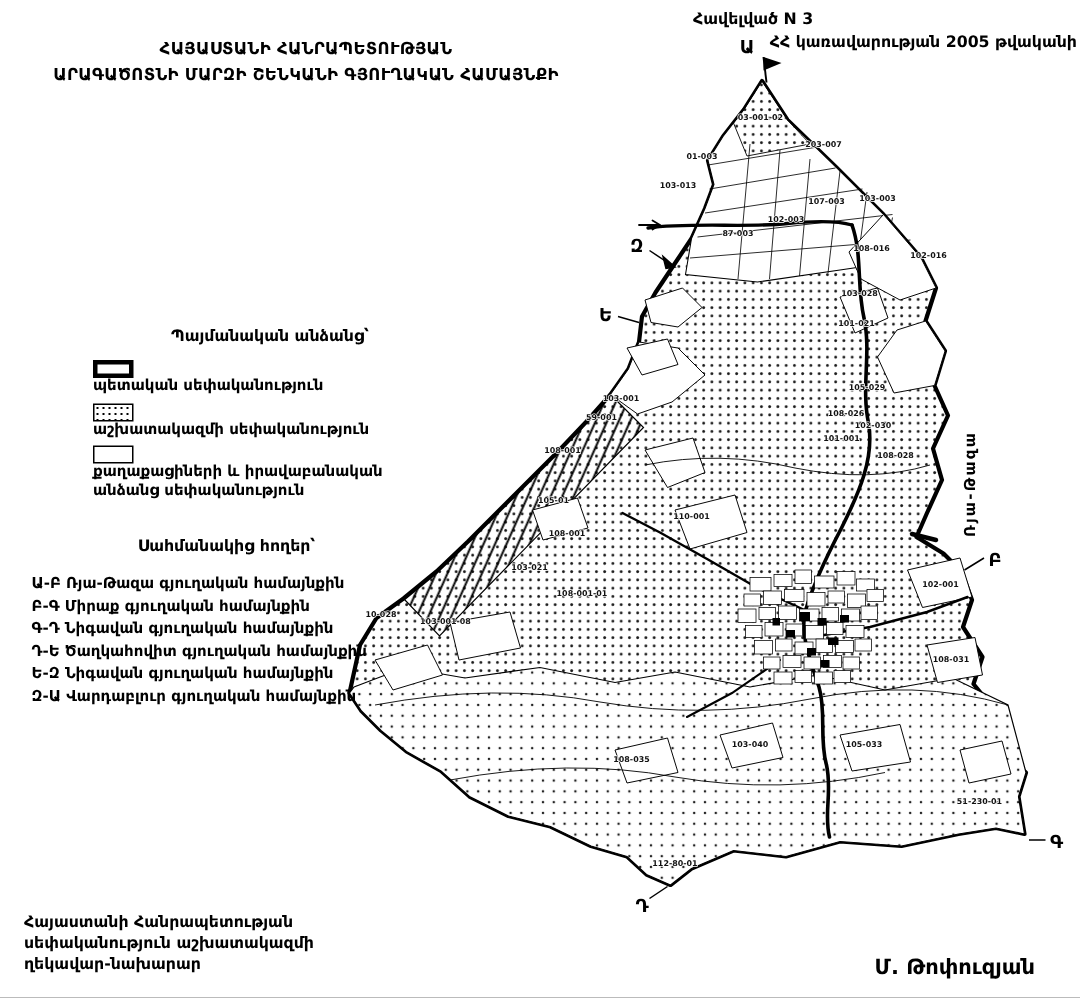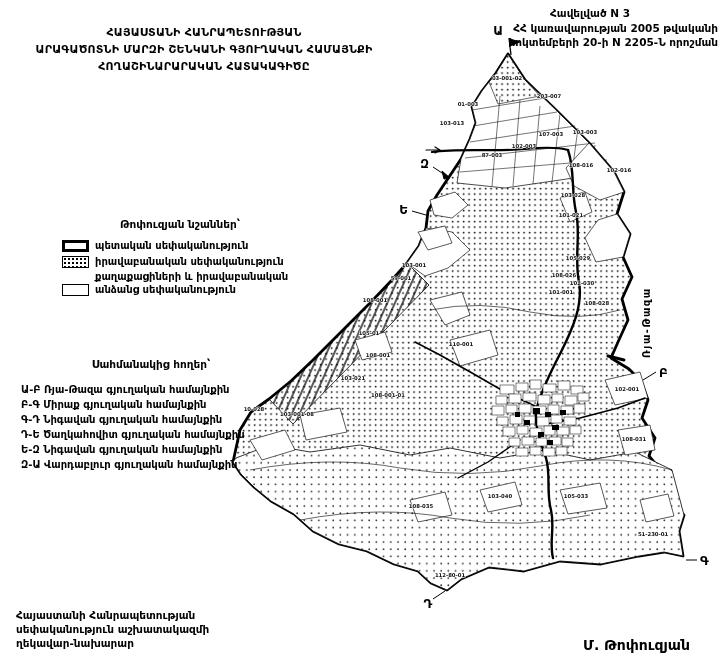--- a/index.html
+++ b/index.html
@@ -10,25 +10,25 @@
   .page *{box-sizing:border-box;}
   
   .map-title{
     position:absolute;left:8px;top:24px;width:392px;text-align:center;
     font-weight:bold;font-size:11px;line-height:1.55;letter-spacing:.2px;
   }
   .annex{
     position:absolute;left:462px;top:6px;width:256px;
     font-weight:bold;font-size:10.5px;line-height:1.4;
   }
-  .annex .annex-line-first{text-align:center;}
+  .annex .annex-line-first{}
   .annex .annex-line{text-align:right;padding-left:10px;}
   .legend-signs{position:absolute;left:62px;top:218px;width:236px;}
   .legend-signs .lg-title{text-align:center;font-weight:bold;font-size:10.5px;margin-bottom:9px;}
-  .lg-row{display:flex;align-items:flex-end;margin-bottom:3px;}
+  .lg-row{display:flex;align-items:flex-start;margin-bottom:3px;flex-direction:column;}
   .lg-row .sw{flex:0 0 auto;width:27px;height:12px;margin-right:6px;margin-top:1px;}
   .sw-state{border:3px solid #000;background:#fff;}
   .sw-comm{
     border:1px solid #000;
     background-color:#fff;
     background-image:radial-gradient(#000 28%,rgba(0,0,0,0) 32%);
     background-size:4px 4px;
   }
   .sw-priv{border:1px solid #000;background:#fff;}
   .lg-row .lg-label{font-weight:bold;font-size:10px;line-height:1.25;}
@@ -266,38 +266,36 @@
         <text x="428" y="608" class="boundary-marker" text-anchor="middle">Դ</text>
         <text x="408" y="214" class="boundary-marker" text-anchor="end">Ե</text>
         <text x="429" y="168" class="boundary-marker" text-anchor="end">Զ</text>
       </g>
     <text id="neighbor-label" class="neighbor-label" transform="translate(650,358) rotate(-90)">Ռյա-Թազա</text>
   </svg>
 
   <div class="map-title">
     <div>ՀԱՅԱՍՏԱՆԻ ՀԱՆՐԱՊԵՏՈՒԹՅԱՆ</div>
     <div>ԱՐԱԳԱԾՈՏՆԻ ՄԱՐԶԻ ՇԵՆԿԱՆԻ ԳՅՈՒՂԱԿԱՆ ՀԱՄԱՅՆՔԻ</div>
-    <div>ՀՈՂԱՇԻՆԱՐԱՐԱԿԱՆ ՀԱՏԱԿԱԳԻԾԸ</div>
   </div>
 
   <div class="annex">
     <div class="annex-line-first">Հավելված N 3</div>
     <div class="annex-line">ՀՀ կառավարության 2005 թվականի</div>
-    <div class="annex-line">հոկտեմբերի 20-ի N 2205-Ն որոշման</div>
   </div>
 
   <div class="legend-signs">
-    <div class="lg-title">Թոփուզյան նշաններ՝</div>
+    <div class="lg-title">Պայմանական անձանց՝</div>
     <div class="lg-row">
       <span class="sw sw-state"></span>
       <span class="lg-label">պետական սեփականություն</span>
     </div>
     <div class="lg-row">
       <span class="sw sw-comm"></span>
-      <span class="lg-label">իրավաբանական սեփականություն</span>
+      <span class="lg-label">աշխատակազմի սեփականություն</span>
     </div>
     <div class="lg-row">
       <span class="sw sw-priv"></span>
       <span class="lg-label">քաղաքացիների և իրավաբանական անձանց սեփականություն</span>
     </div>
   </div>
 
   <div class="legend-borders">
     <div class="lb-title">Սահմանակից հողեր՝</div>
     <div class="lb-item">Ա-Բ Ռյա-Թազա գյուղական համայնքին</div>

